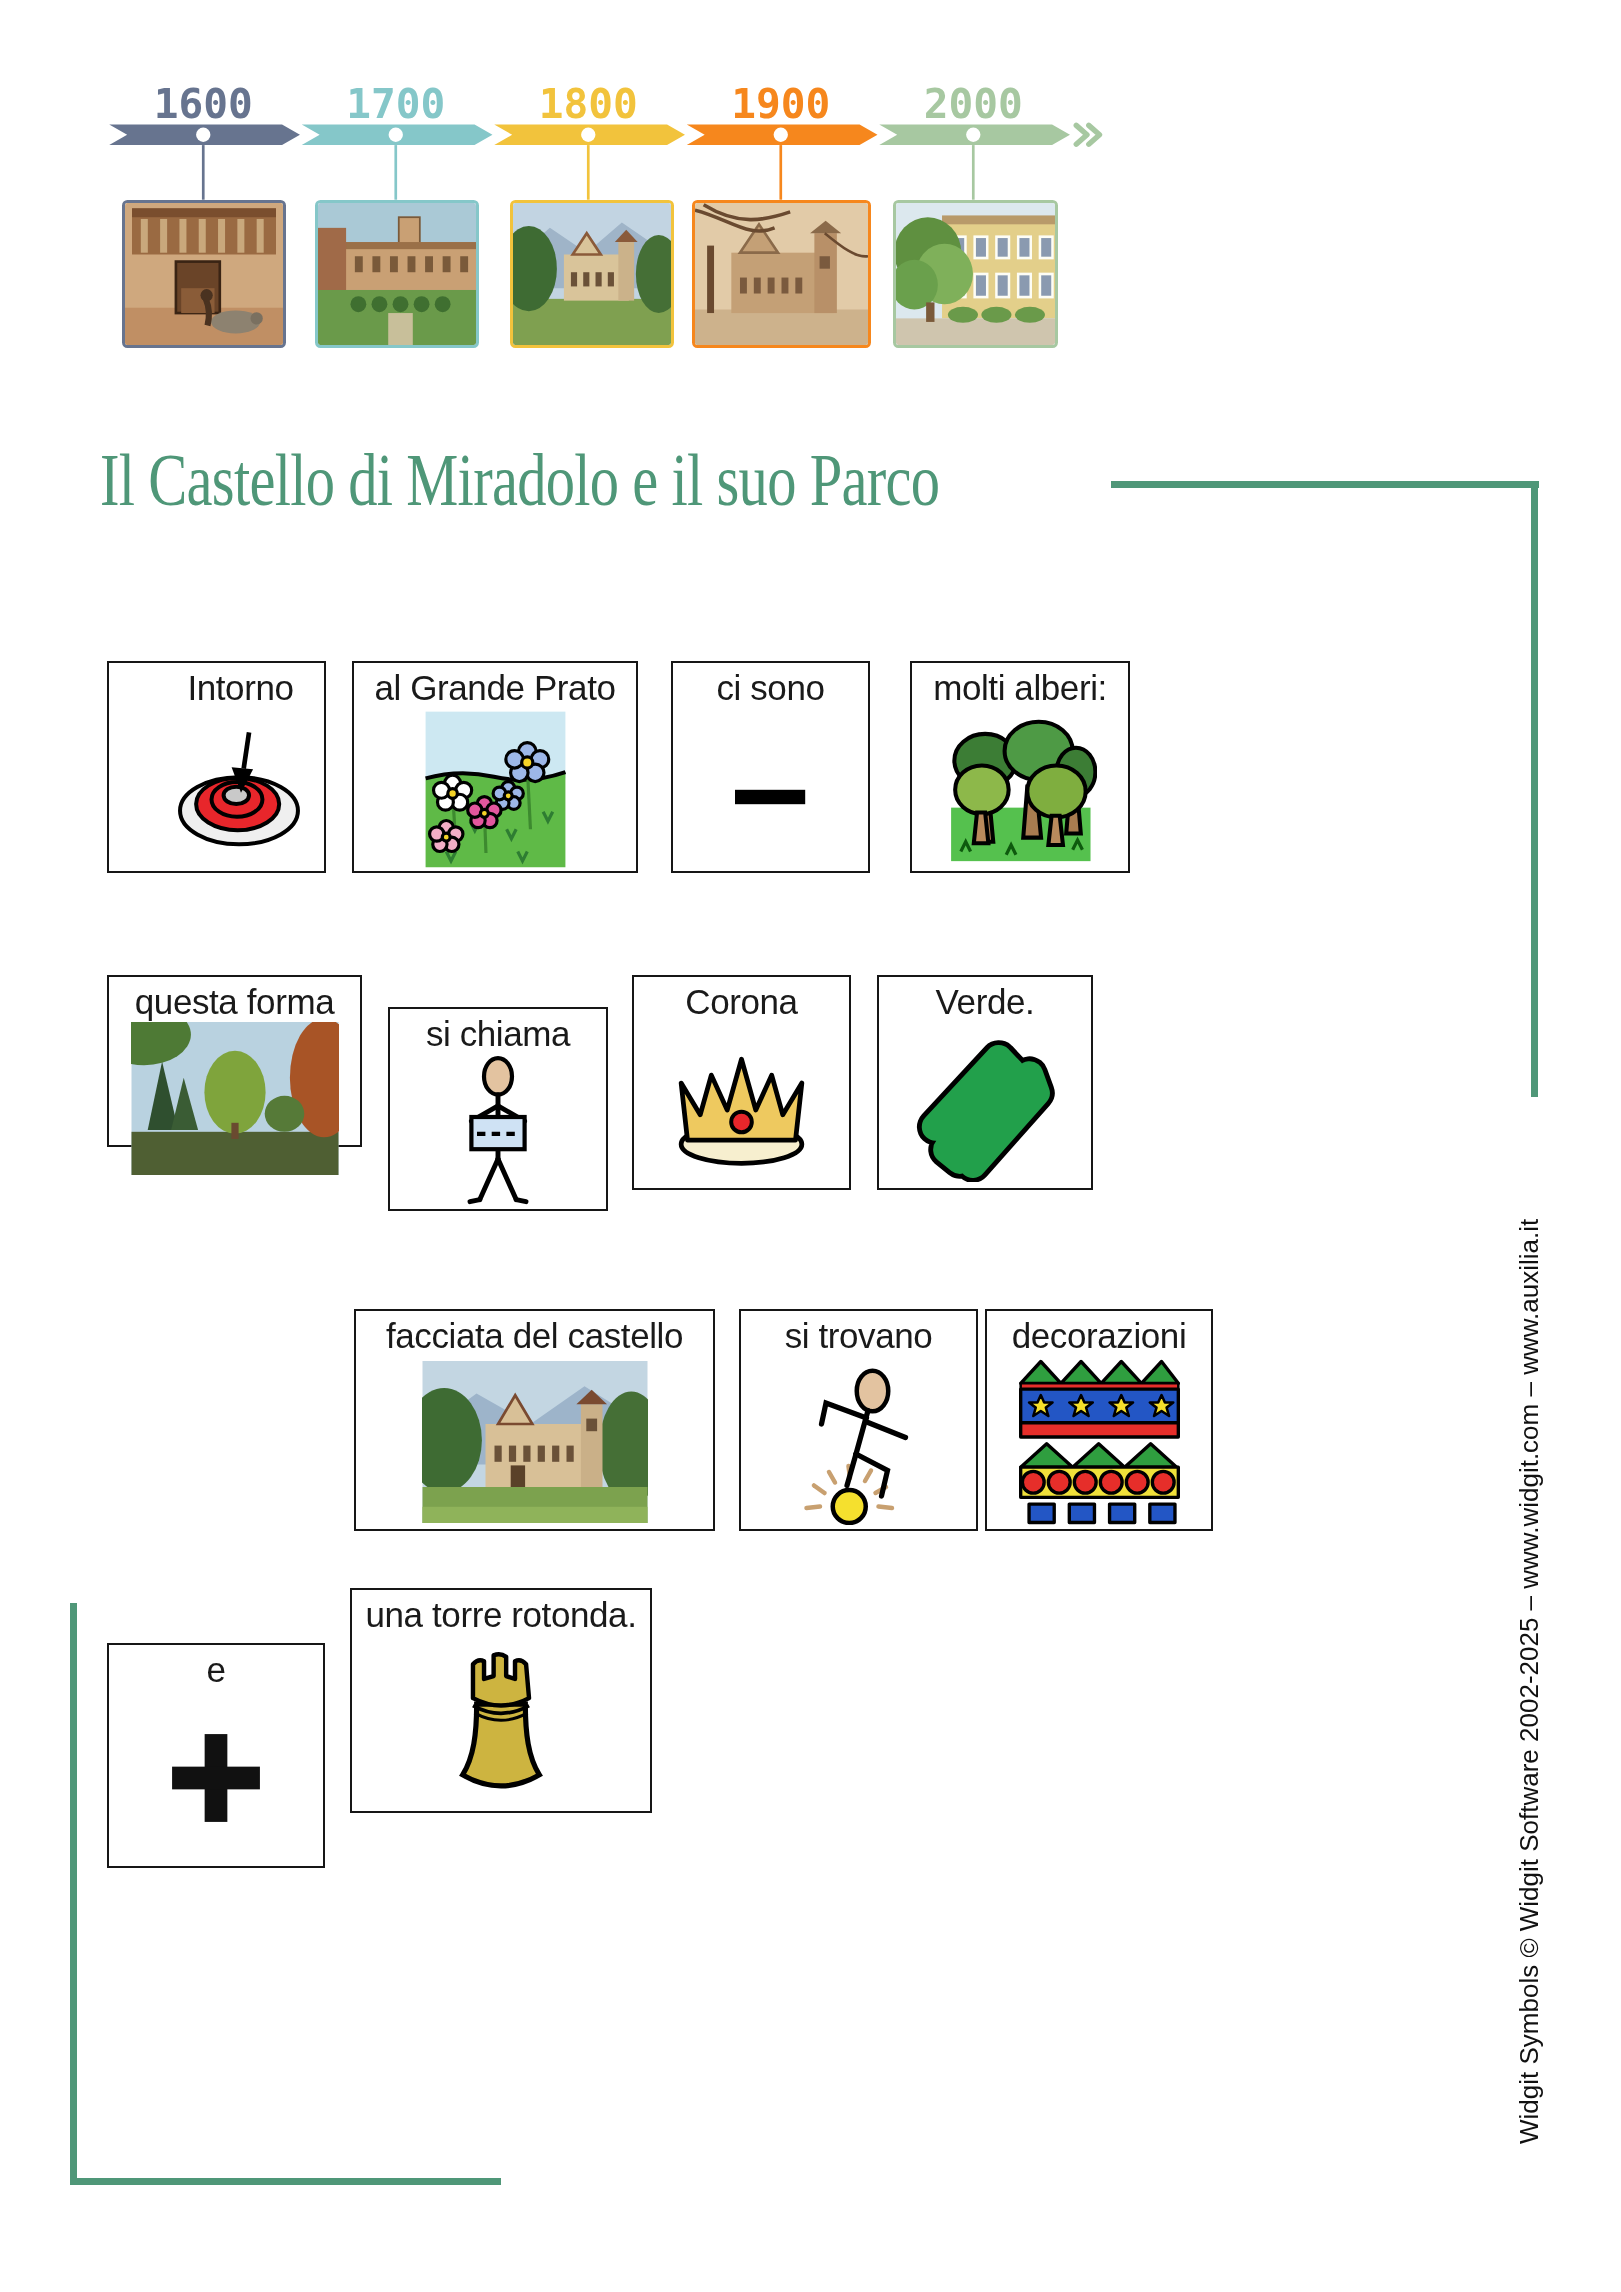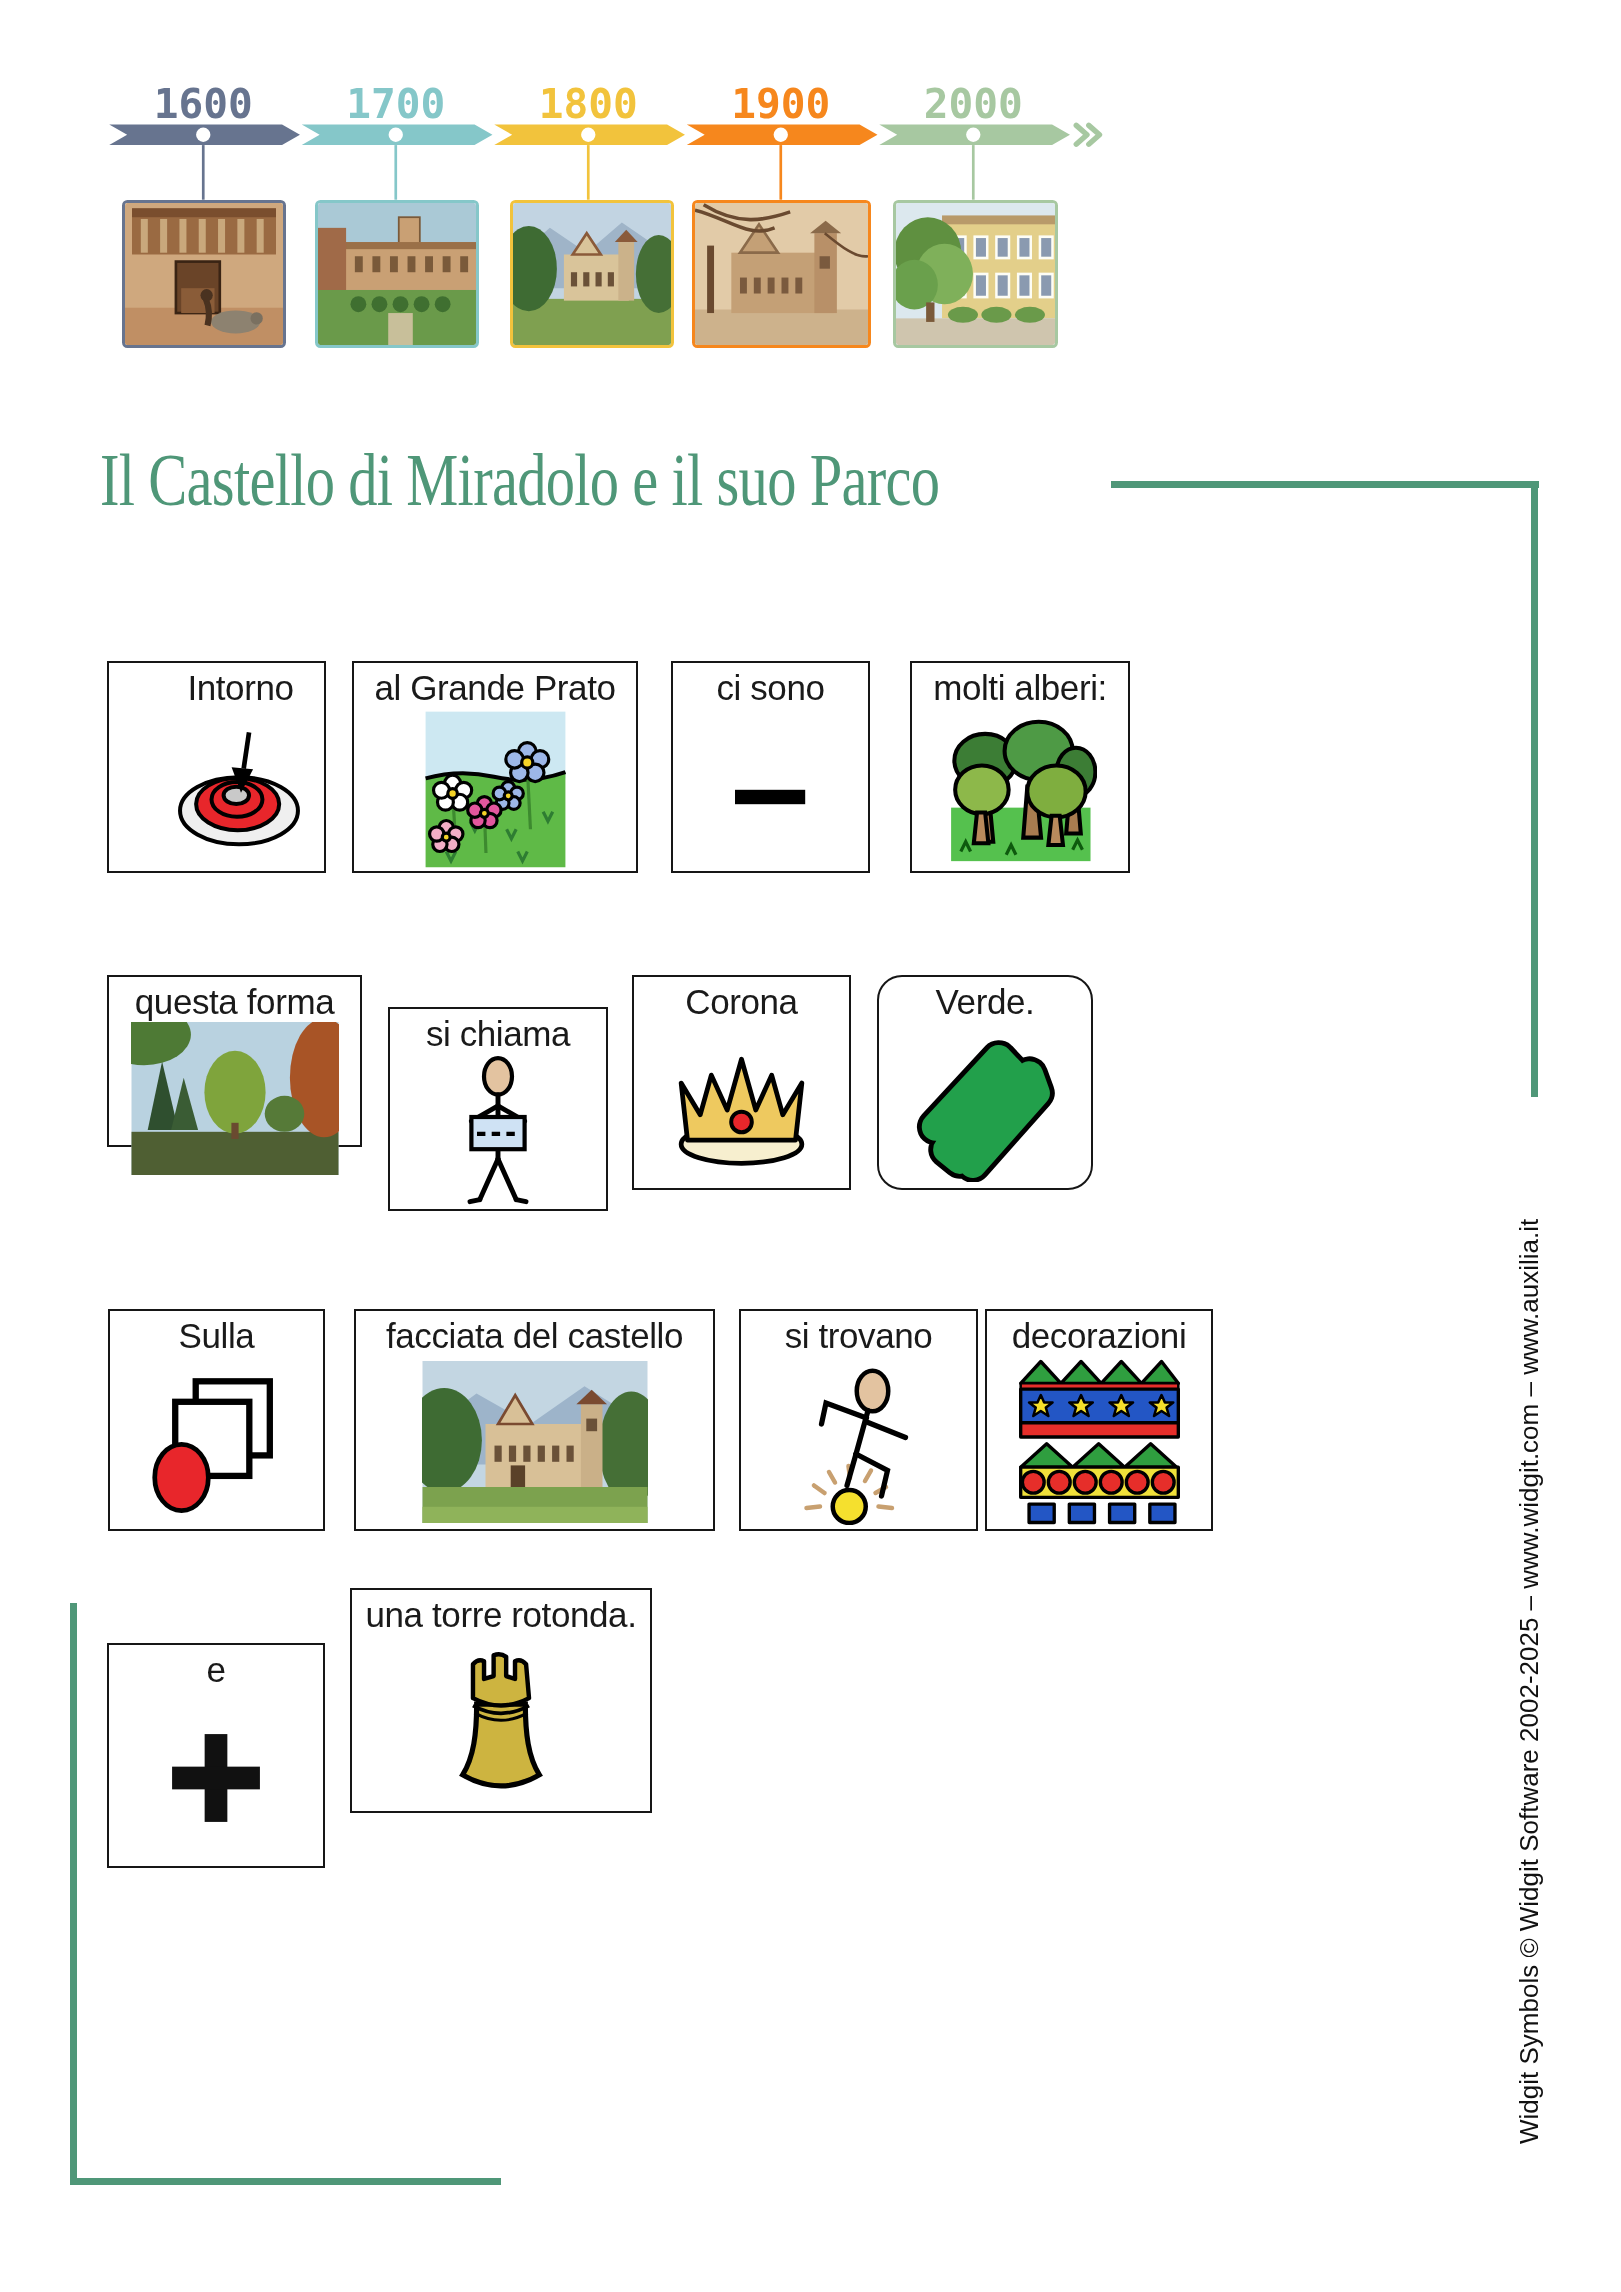--- a/index.html
+++ b/index.html
@@ -348,42 +348,32 @@
     <div class="card-label">Corona</div>
     <div class="card-symbol">
       <svg viewBox="0 0 200 170" width="159" height="135">
         <ellipse cx="100" cy="135" rx="76" ry="24" fill="#f7efcf" stroke="#000" stroke-width="6"></ellipse>
         <polygon points="32,130 24,58 48,98 62,48 82,92 100,28 118,92 138,48 152,98 176,58 168,130" fill="#eec95f" stroke="#000" stroke-width="6" stroke-linejoin="round"></polygon>
         <circle cx="100" cy="107" r="13" fill="#e8262b" stroke="#000" stroke-width="5"></circle>
       </svg>
     </div>
   </div>
 
-  <div class="card" style="left:877px;top:975px;width:216px;height:215px;border-radius:25px;">
+  <div class="card" style="left:877px;top:975px;width:216px;height:215px;">
     <div class="card-label">Verde.</div>
     <div class="card-symbol">
       <svg viewBox="0 0 190 190" width="154" height="154">
         <g stroke-linecap="round" stroke-linejoin="round" fill="none">
           <path d="M34,122 L112,38 L127,54 L48,150 L64,163 L150,58 L158,80 L80,168" stroke="#000" stroke-width="46"></path>
           <path d="M34,122 L112,38 L127,54 L48,150 L64,163 L150,58 L158,80 L80,168" stroke="#22a04b" stroke-width="34"></path>
         </g>
       </svg>
     </div>
   </div>
 
-  <div class="card" style="left:108px;top:1309px;width:217px;height:222px;">
-    <div class="card-label">Sulla</div>
-    <div class="card-symbol">
-      <svg viewBox="0 0 170 190" width="134" height="150">
-        <rect x="58" y="18" width="94" height="94" fill="#fff" stroke="#000" stroke-width="8"></rect>
-        <rect x="32" y="44" width="94" height="94" fill="#fff" stroke="#000" stroke-width="8"></rect>
-        <ellipse cx="40" cy="140" rx="34" ry="42" fill="#e8262b" stroke="#000" stroke-width="6"></ellipse>
-      </svg>
-    </div>
-  </div>
 
   <div class="card" style="left:354px;top:1309px;width:361px;height:222px;">
     <div class="card-label">facciata del castello</div>
     <div class="card-symbol">
       <svg viewBox="0 0 250 180" width="226" height="162">
         <rect width="250" height="180" fill="#c3d6e2"></rect>
         <polygon points="0,80 60,36 120,70 180,28 250,72 250,115 0,115" fill="#9db4ca"></polygon>
         <ellipse cx="24" cy="88" rx="42" ry="58" fill="#3e6b33"></ellipse>
         <ellipse cx="232" cy="96" rx="36" ry="62" fill="#456f36"></ellipse>
         <rect x="70" y="70" width="112" height="70" fill="#d8c097"></rect>

